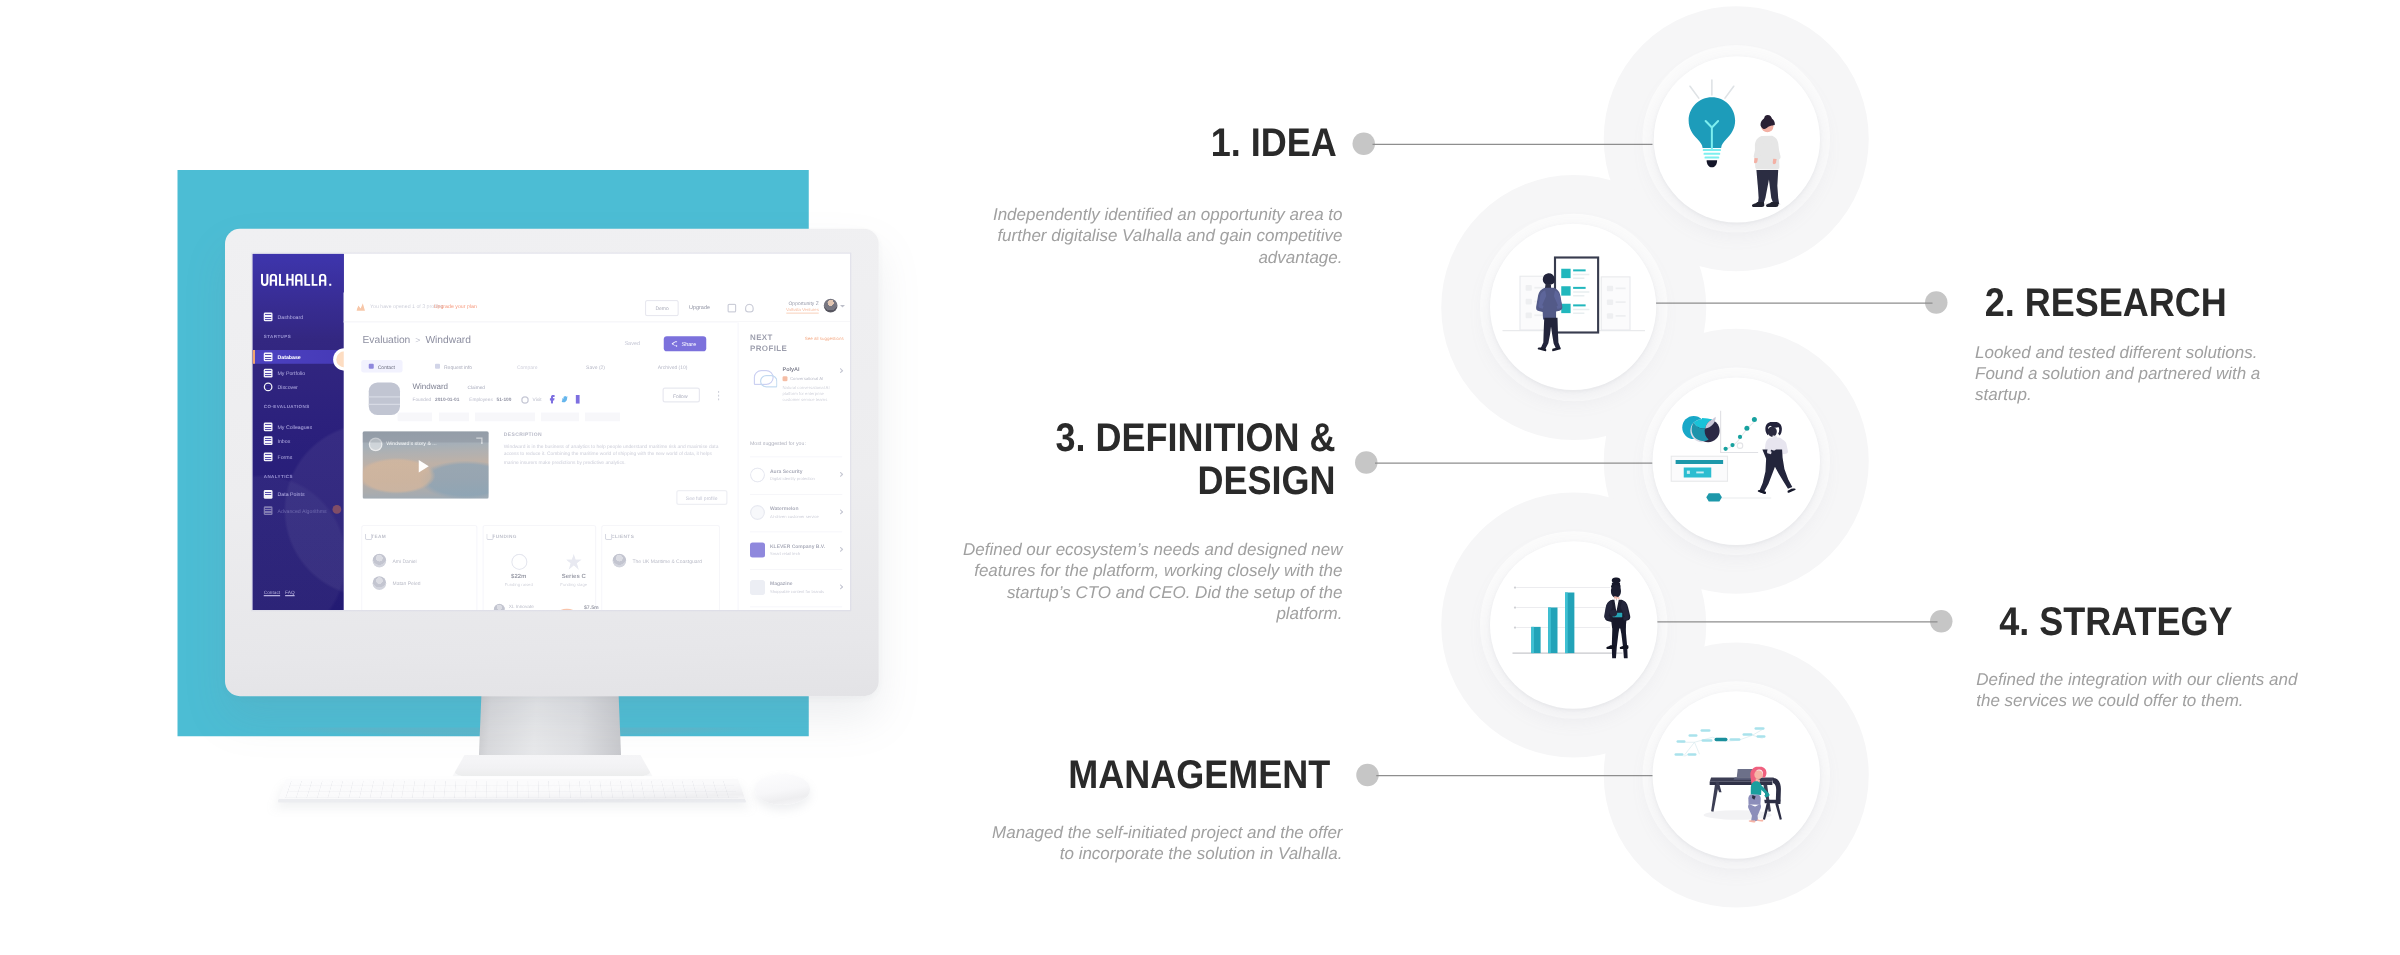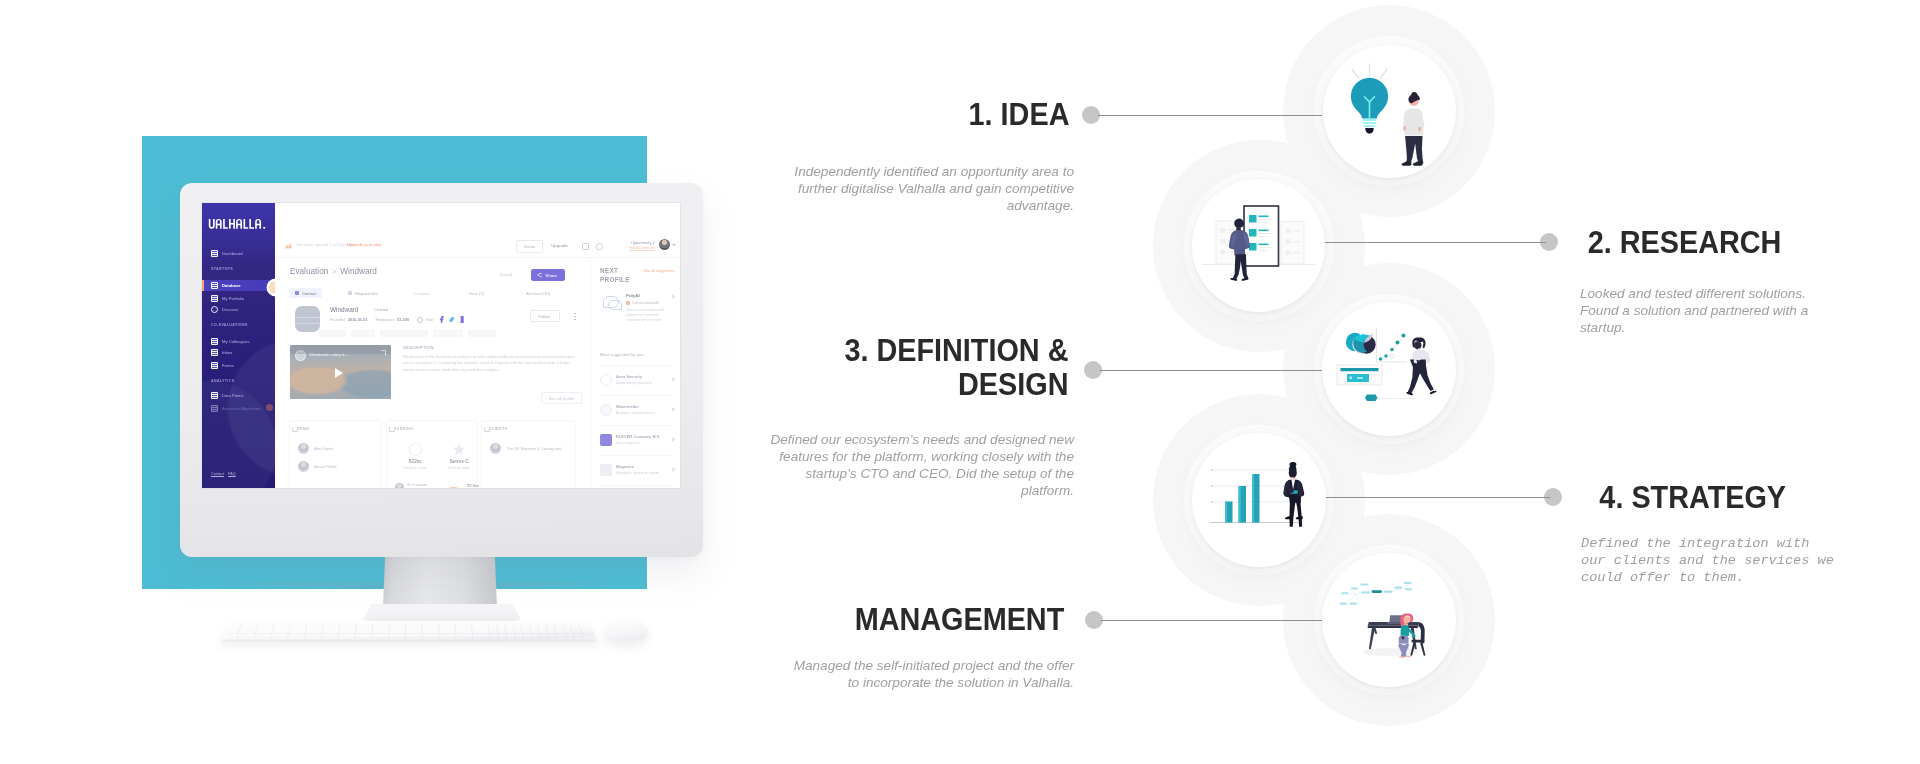--- a/index.html
+++ b/index.html
@@ -493,32 +493,32 @@
   </div>
   
   <div id="steps">
 
     <div class="step-title" style="right:845px; top:97px; text-align:right;">1. IDEA</div>
     <div class="step-body" style="left:789px; top:163px; width:285px; text-align:right;">Independently identified an opportunity area to further digitalise Valhalla and gain competitive advantage.</div>
     <div class="dot" style="left:1082px; top:106px;"></div>
     <div class="conn" style="left:1098px; top:115px; width:224px;"></div>
 
     <div class="step-title" style="left:1577px; top:225px; text-align:left;">2. RESEARCH</div>
-    <div class="step-body" style="left:1580px; top:273px; width:263px; text-align:left;margin-top:12px;">Looked and tested different solutions. Found a solution and partnered with a startup.</div>
+    <div class="step-body" style="left:1580px; top:273px; width:263px; text-align:left;">Looked and tested different solutions. Found a solution and partnered with a startup.</div>
     <div class="dot" style="left:1540px; top:233px;"></div>
     <div class="conn" style="left:1324px; top:242px; width:222px;"></div>
 
     <div class="step-title" style="right:839px; top:333px; text-align:right;">3. DEFINITION &amp;
 DESIGN</div>
     <div class="step-body" style="left:766px; top:431px; width:308px; text-align:right;">Defined our ecosystem’s needs and designed new features for the platform, working closely with the startup’s CTO and CEO.  Did the setup of the platform.</div>
     <div class="dot" style="left:1084px; top:361px;"></div>
     <div class="conn" style="left:1100px; top:370px; width:222px;"></div>
 
     <div class="step-title" style="left:1589px; top:480px; text-align:left;">4. STRATEGY</div>
-    <div class="step-body" style="left:1581px; top:535px; width:259px; text-align:left;font-family:Liberation Mono, monospace;">Defined the integration with our clients and the services we could offer to them.</div>
+    <div class="step-body" style="left:1581px; top:535px; width:259px; text-align:left;">Defined the integration with our clients and the services we could offer to them.</div>
     <div class="dot" style="left:1544px; top:488px;"></div>
     <div class="conn" style="left:1324px; top:497px; width:226px;"></div>
 
     <div class="step-title" style="right:844px; top:602px; text-align:right;">MANAGEMENT</div>
     <div class="step-body" style="left:786px; top:657px; width:288px; text-align:right;">Managed the self-initiated project and the offer to incorporate the solution in Valhalla.</div>
     <div class="dot" style="left:1085px; top:611px;"></div>
     <div class="conn" style="left:1101px; top:620px; width:222px;"></div>
   </div>
   
   <div class="icocircle" style="left:1323px; top:45px; width:133px; height:133px;">

